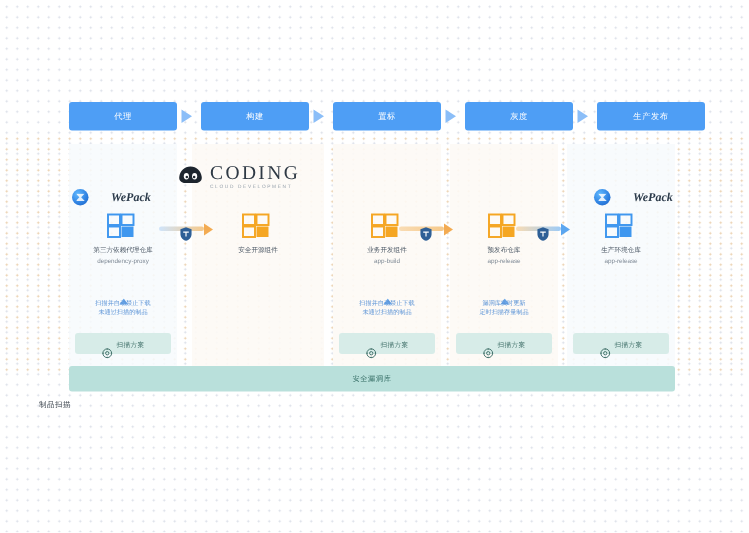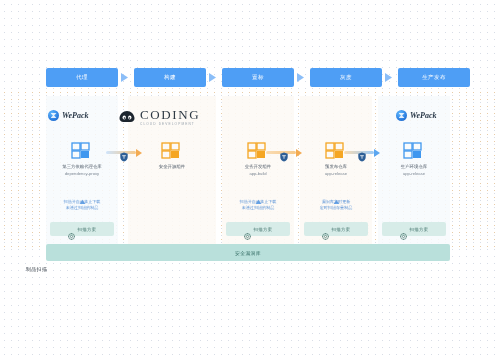--- a/index.html
+++ b/index.html
@@ -37,21 +37,21 @@
     display:flex;align-items:center;justify-content:center;
     color:#ffffff;font-size:5.5px;letter-spacing:.4px;
   }
   .stage-arrow{
     position:absolute;top:72px;width:11px;height:11px;
     color:#7fb8f7;font-size:11px;line-height:11px;text-align:center;
   }
   .stage-arrow svg{display:block;}
   
   .logo-wepack{
-    position:absolute;top:110px;display:flex;align-items:center;gap:3px;text-align:center;
+    position:absolute;top:126px;display:flex;align-items:center;gap:15px;text-align:center;
   }
   .logo-wepack .mark{
     width:11px;height:11px;border-radius:50%;
     background:radial-gradient(circle at 35% 30%,#5fb8ff 0%,#2d7fe0 60%,#1b5fbd 100%);
     position:relative;
   }
   .logo-wepack .mark:after{
     content:"";position:absolute;left:2.5px;top:3px;width:6px;height:5px;
     background:#ffffff;clip-path:polygon(0 0,100% 0,60% 50%,100% 100%,0 100%,40% 50%);
     opacity:.85;

